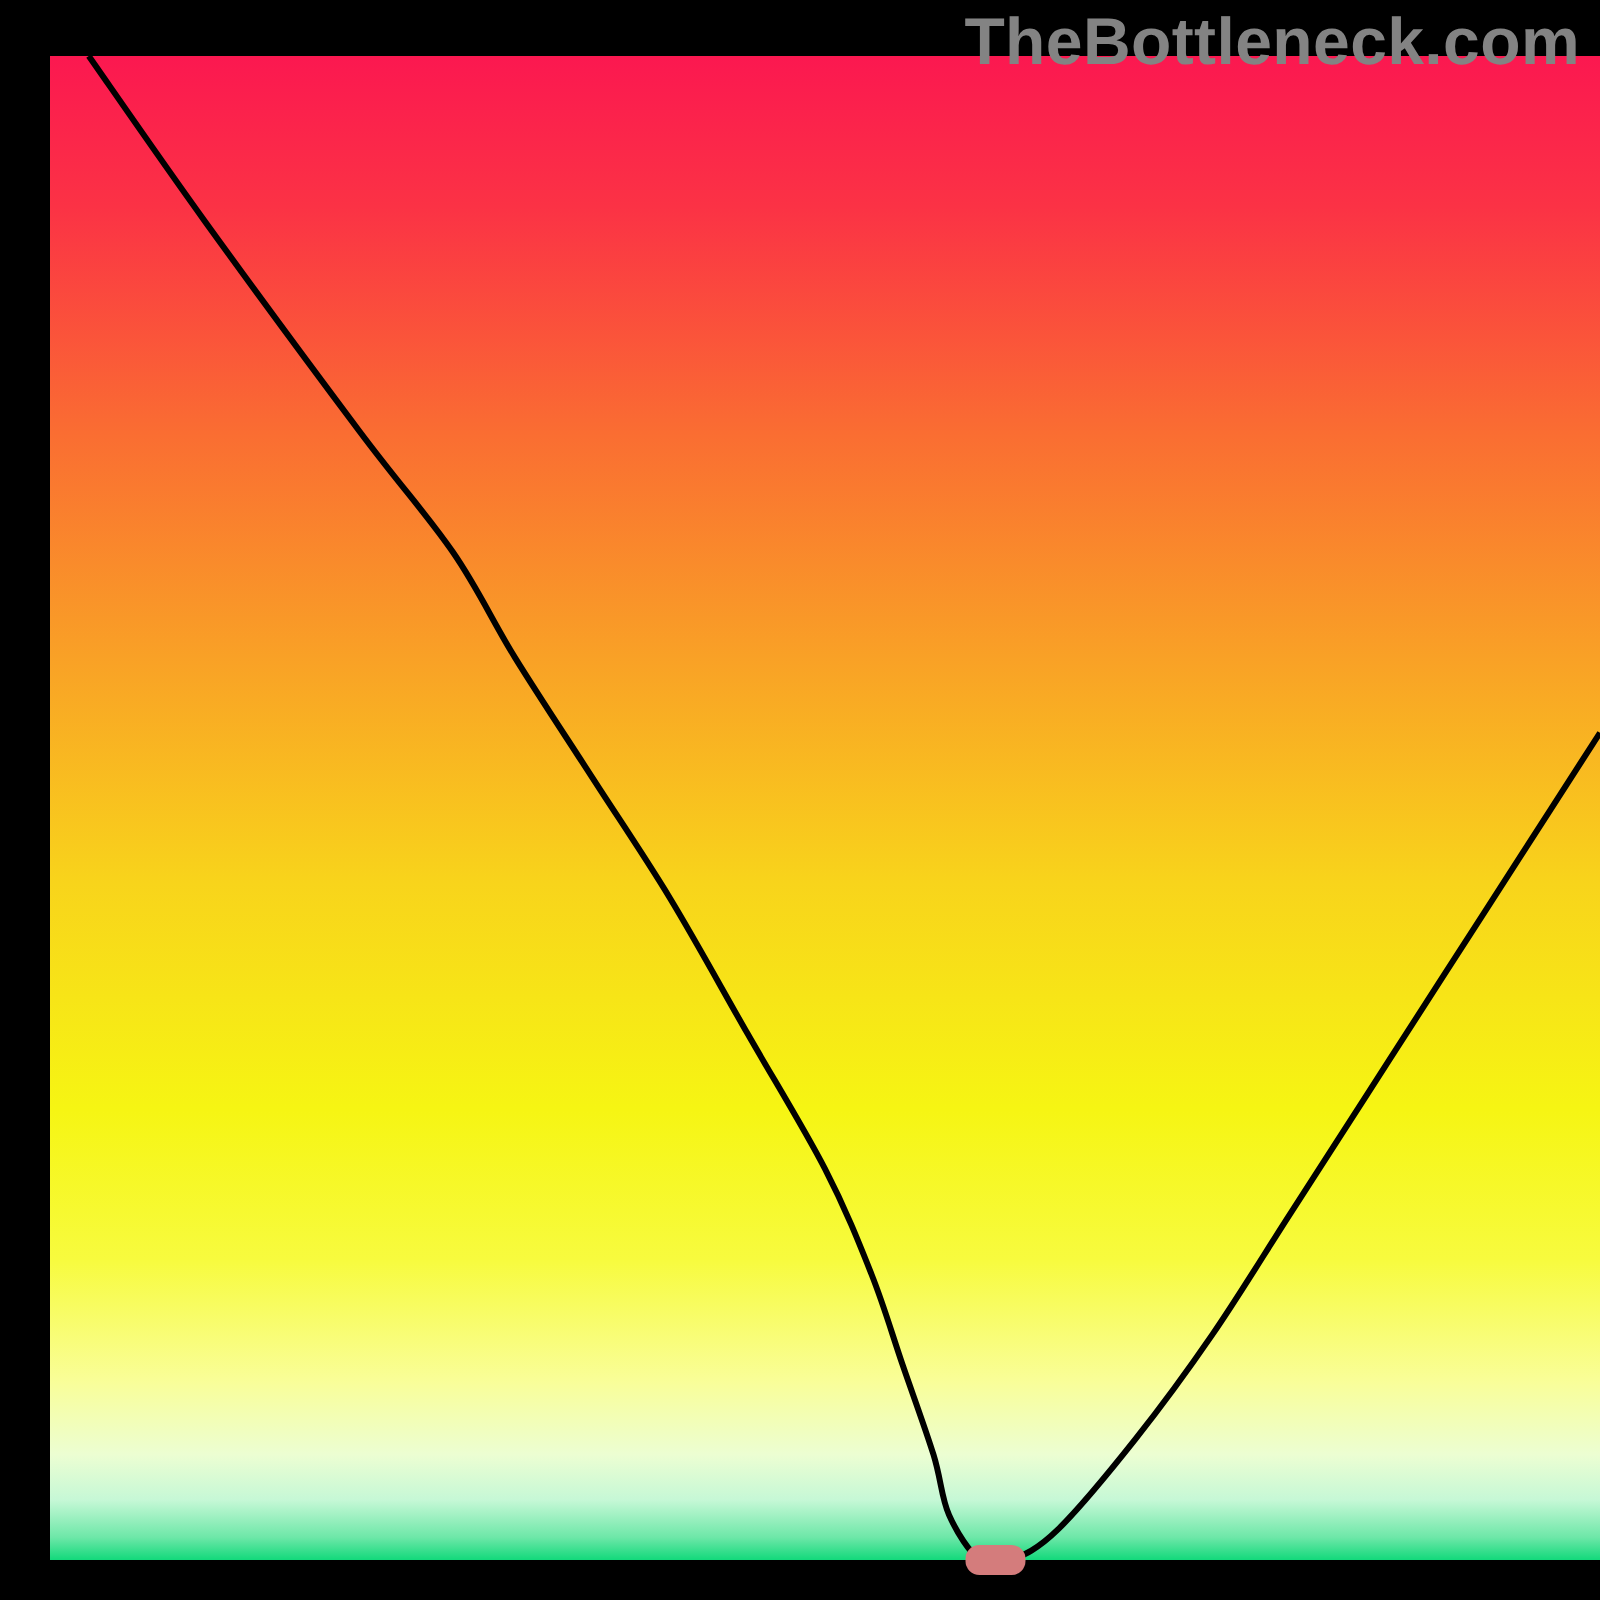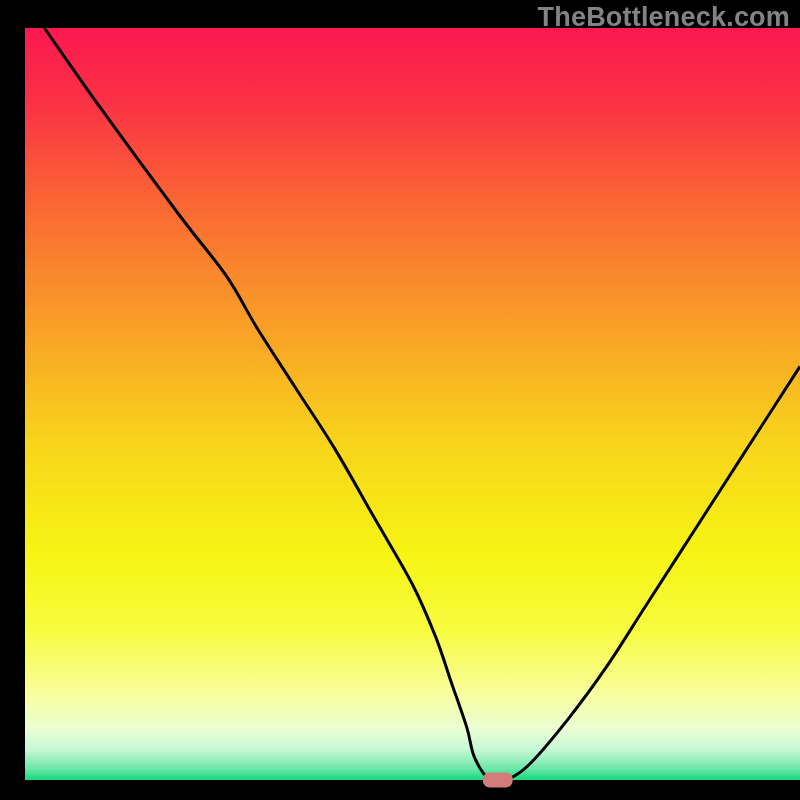--- a/index.html
+++ b/index.html
@@ -16,21 +16,21 @@
     height: 800px;
   }
   svg {
     display: block;
   }
   .watermark {
     position: absolute;
     top: 2px;
     right: 10px;
     font-family: Arial, Helvetica, sans-serif;
-    font-size: 27px;
+    font-size: 33px;
     font-weight: bold;
     color: #838383;
     letter-spacing: 0.2px;
   }
 </style>
 </head>
 <body>
 
 <div class="chart-container">
   <svg id="chart-svg" width="800" height="800" viewBox="0 0 800 800">

